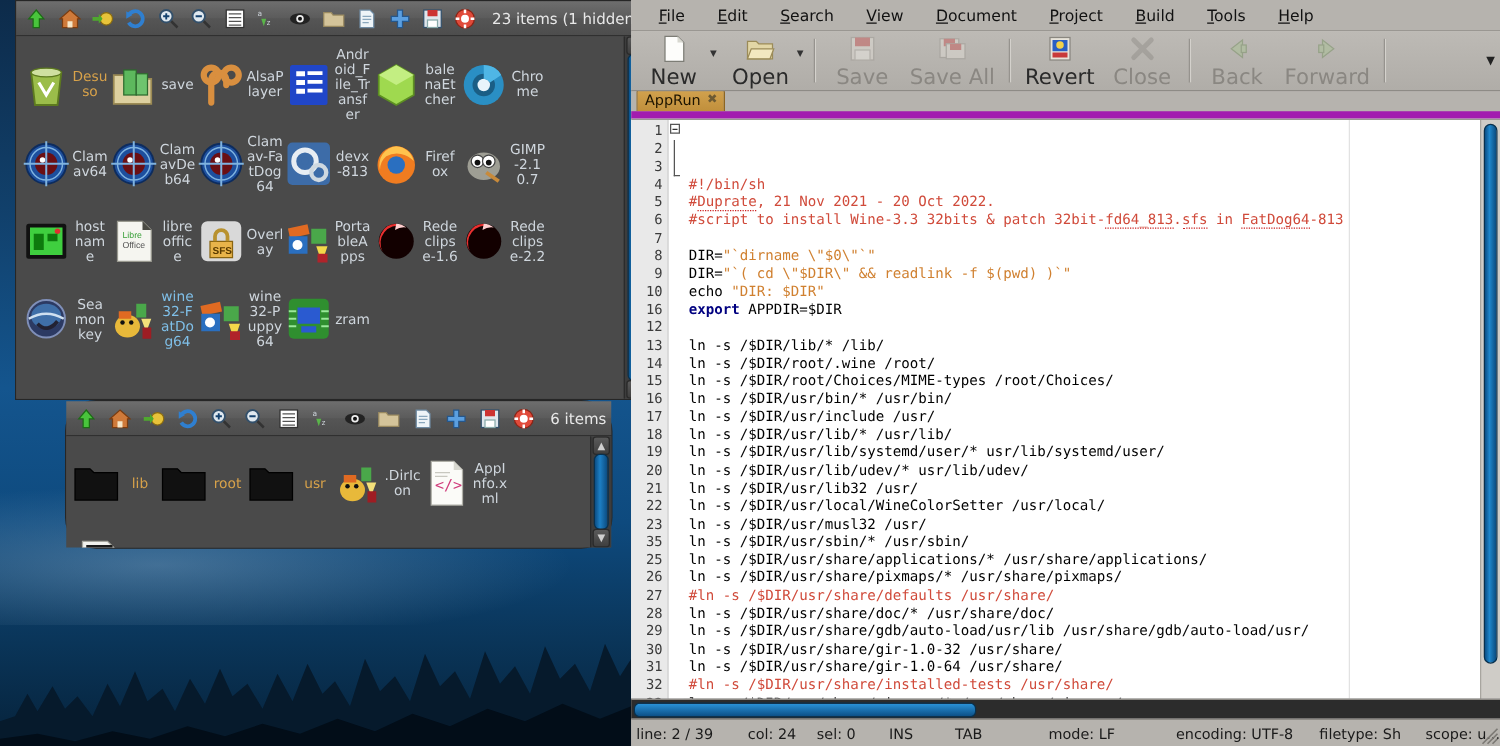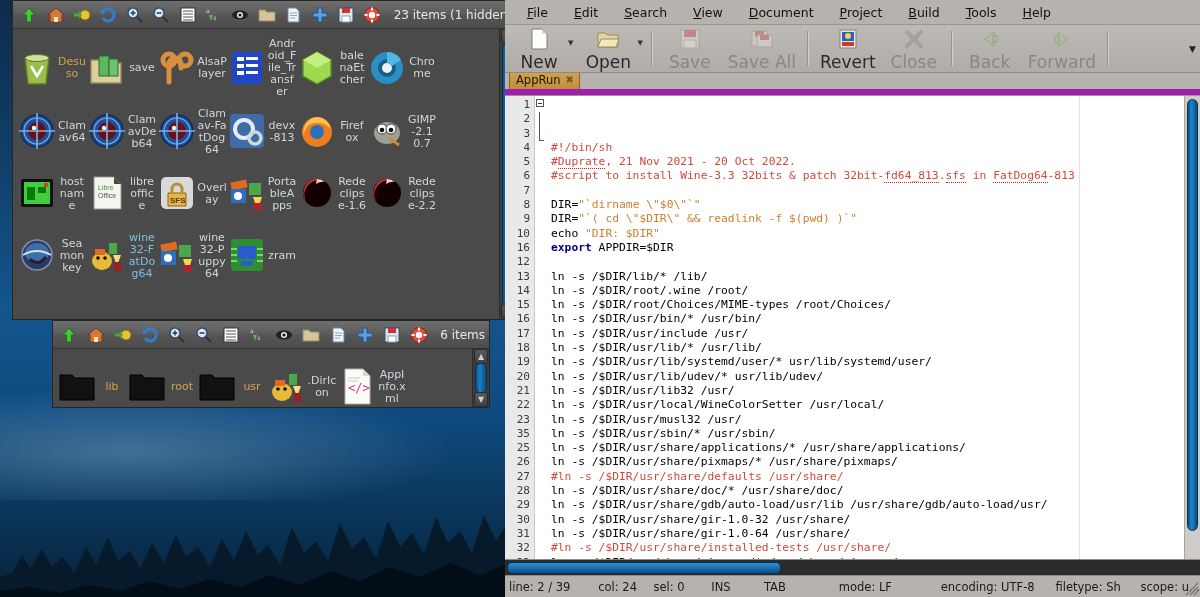--- a/index.html
+++ b/index.html
@@ -683,21 +683,21 @@
           </div>
         </div>
       <div class="vscroll">
         <div class="arr top">▲</div>
         <div class="thumb"></div>
         <div class="arr bot">▼</div>
       </div>
     </div>
   </div>
 
-  <div class="fm-window" id="fm2" style="left:52px;top:320px;width:438px;height:88px;">
+  <div class="fm-window" id="fm2" style="left:52px;top:320px;width:438px;height:119px;border-radius:25px;">
 
     <div class="fm-toolbar">
       <div class="tb-btn">
         <svg width="18" height="18" viewBox="0 0 18 18">
             <path d="M9 2 L15 9 L11.5 9 L11.5 16 L6.5 16 L6.5 9 L3 9 Z" fill="#49c43c" stroke="#1d6b16" stroke-width="1"></path>
           </svg>
       </div>
       <div class="tb-btn">
         <svg width="18" height="18" viewBox="0 0 18 18">
             <path d="M9 2 L17 9 L15 9 L15 16 L3 16 L3 9 L1 9 Z" fill="#cf7a3a" stroke="#7a3c10" stroke-width="1"></path>

